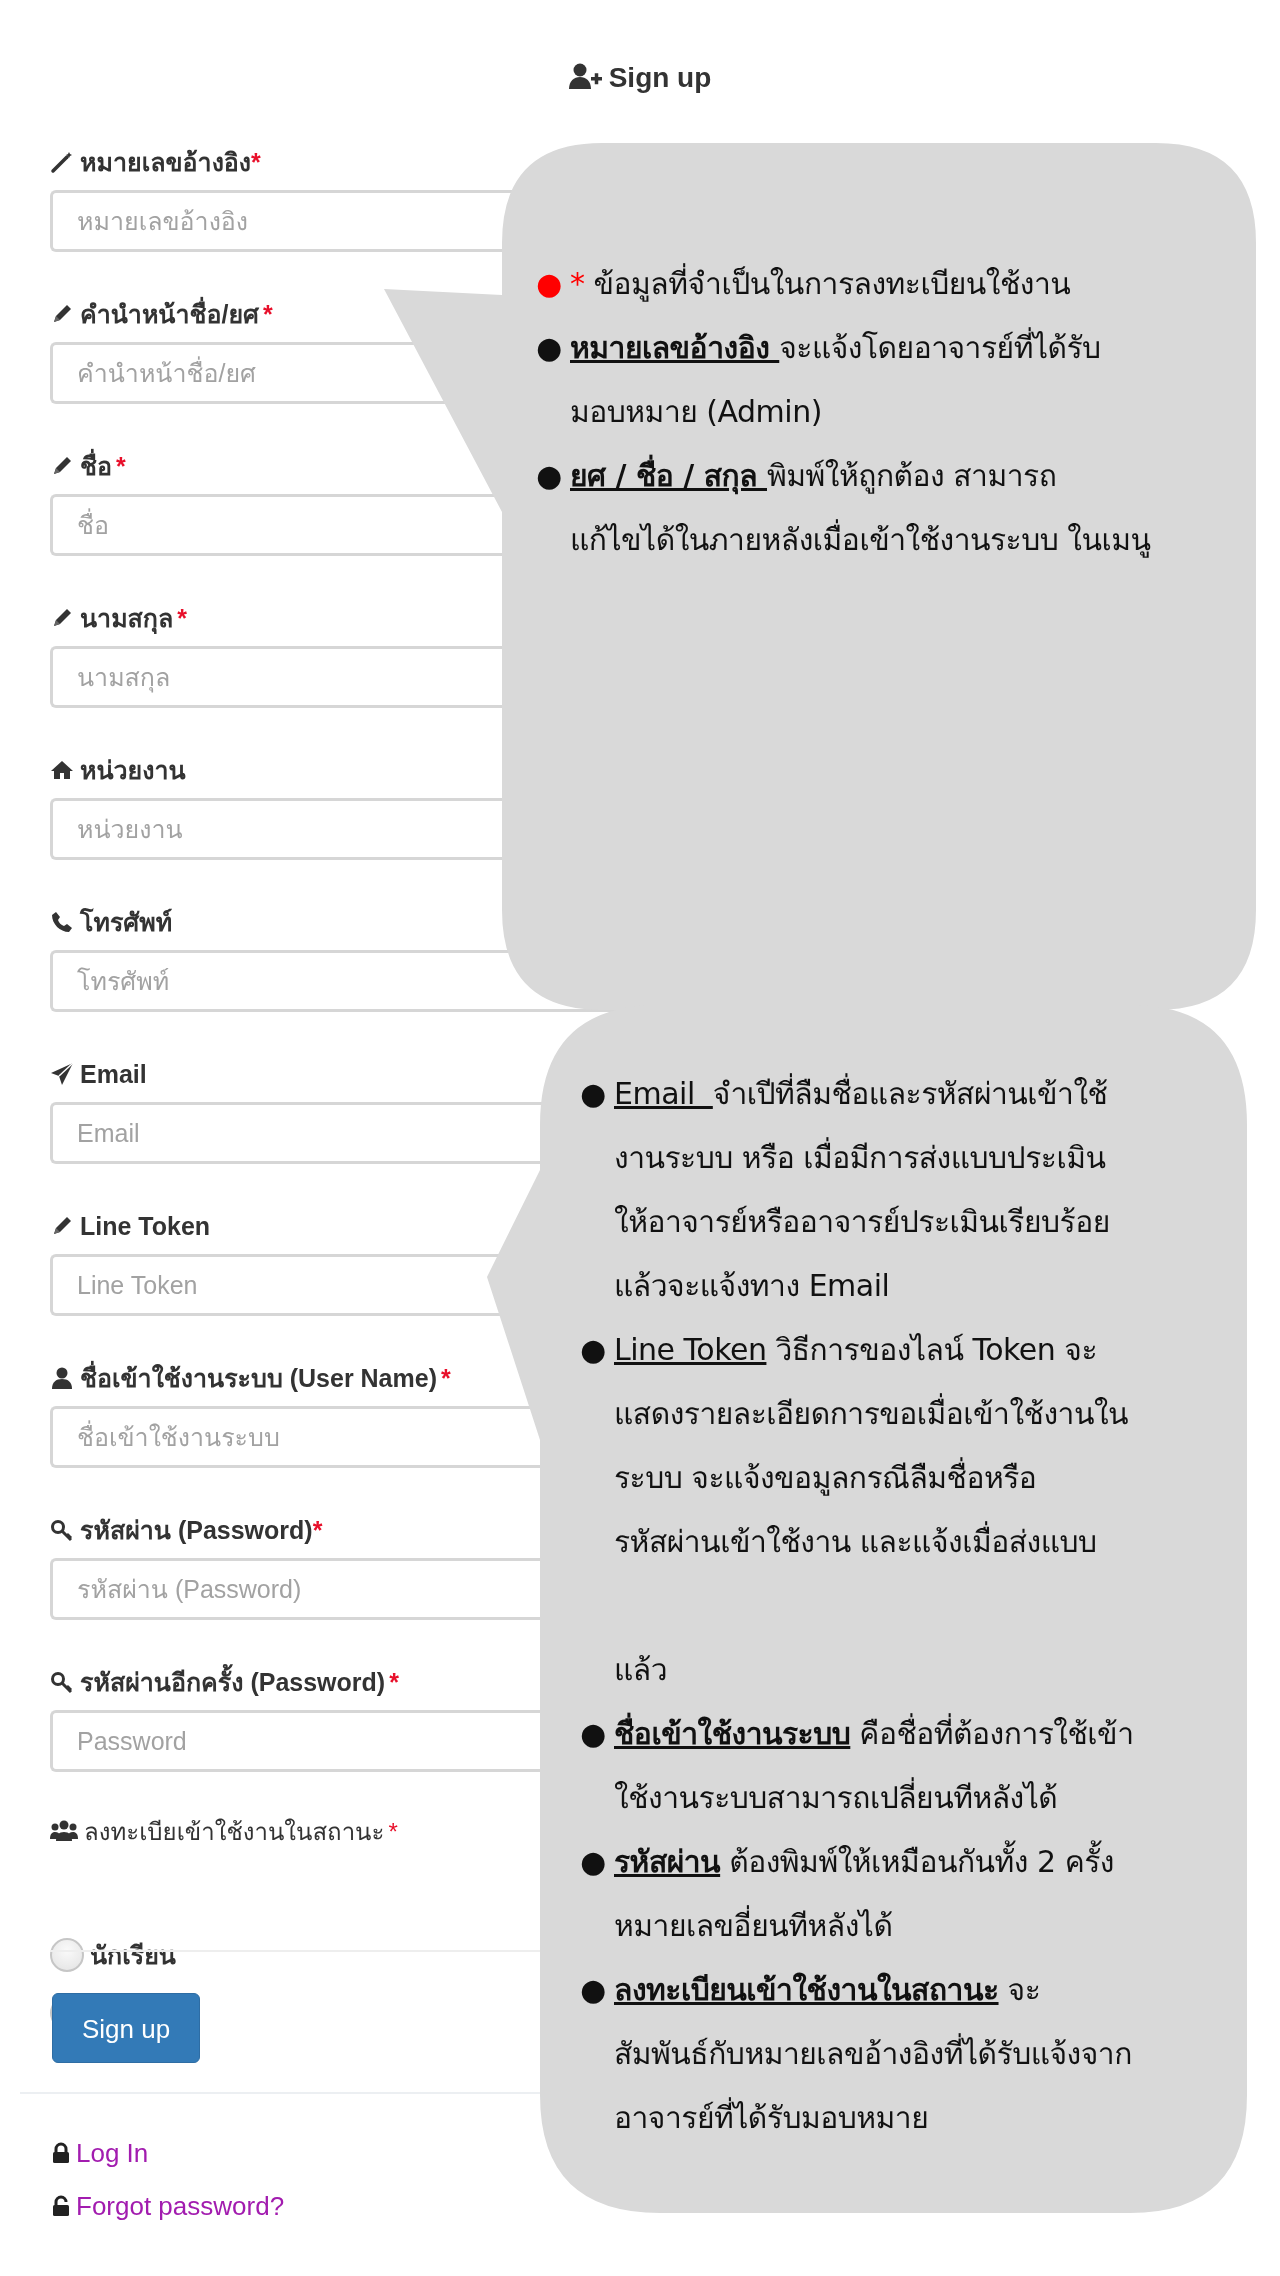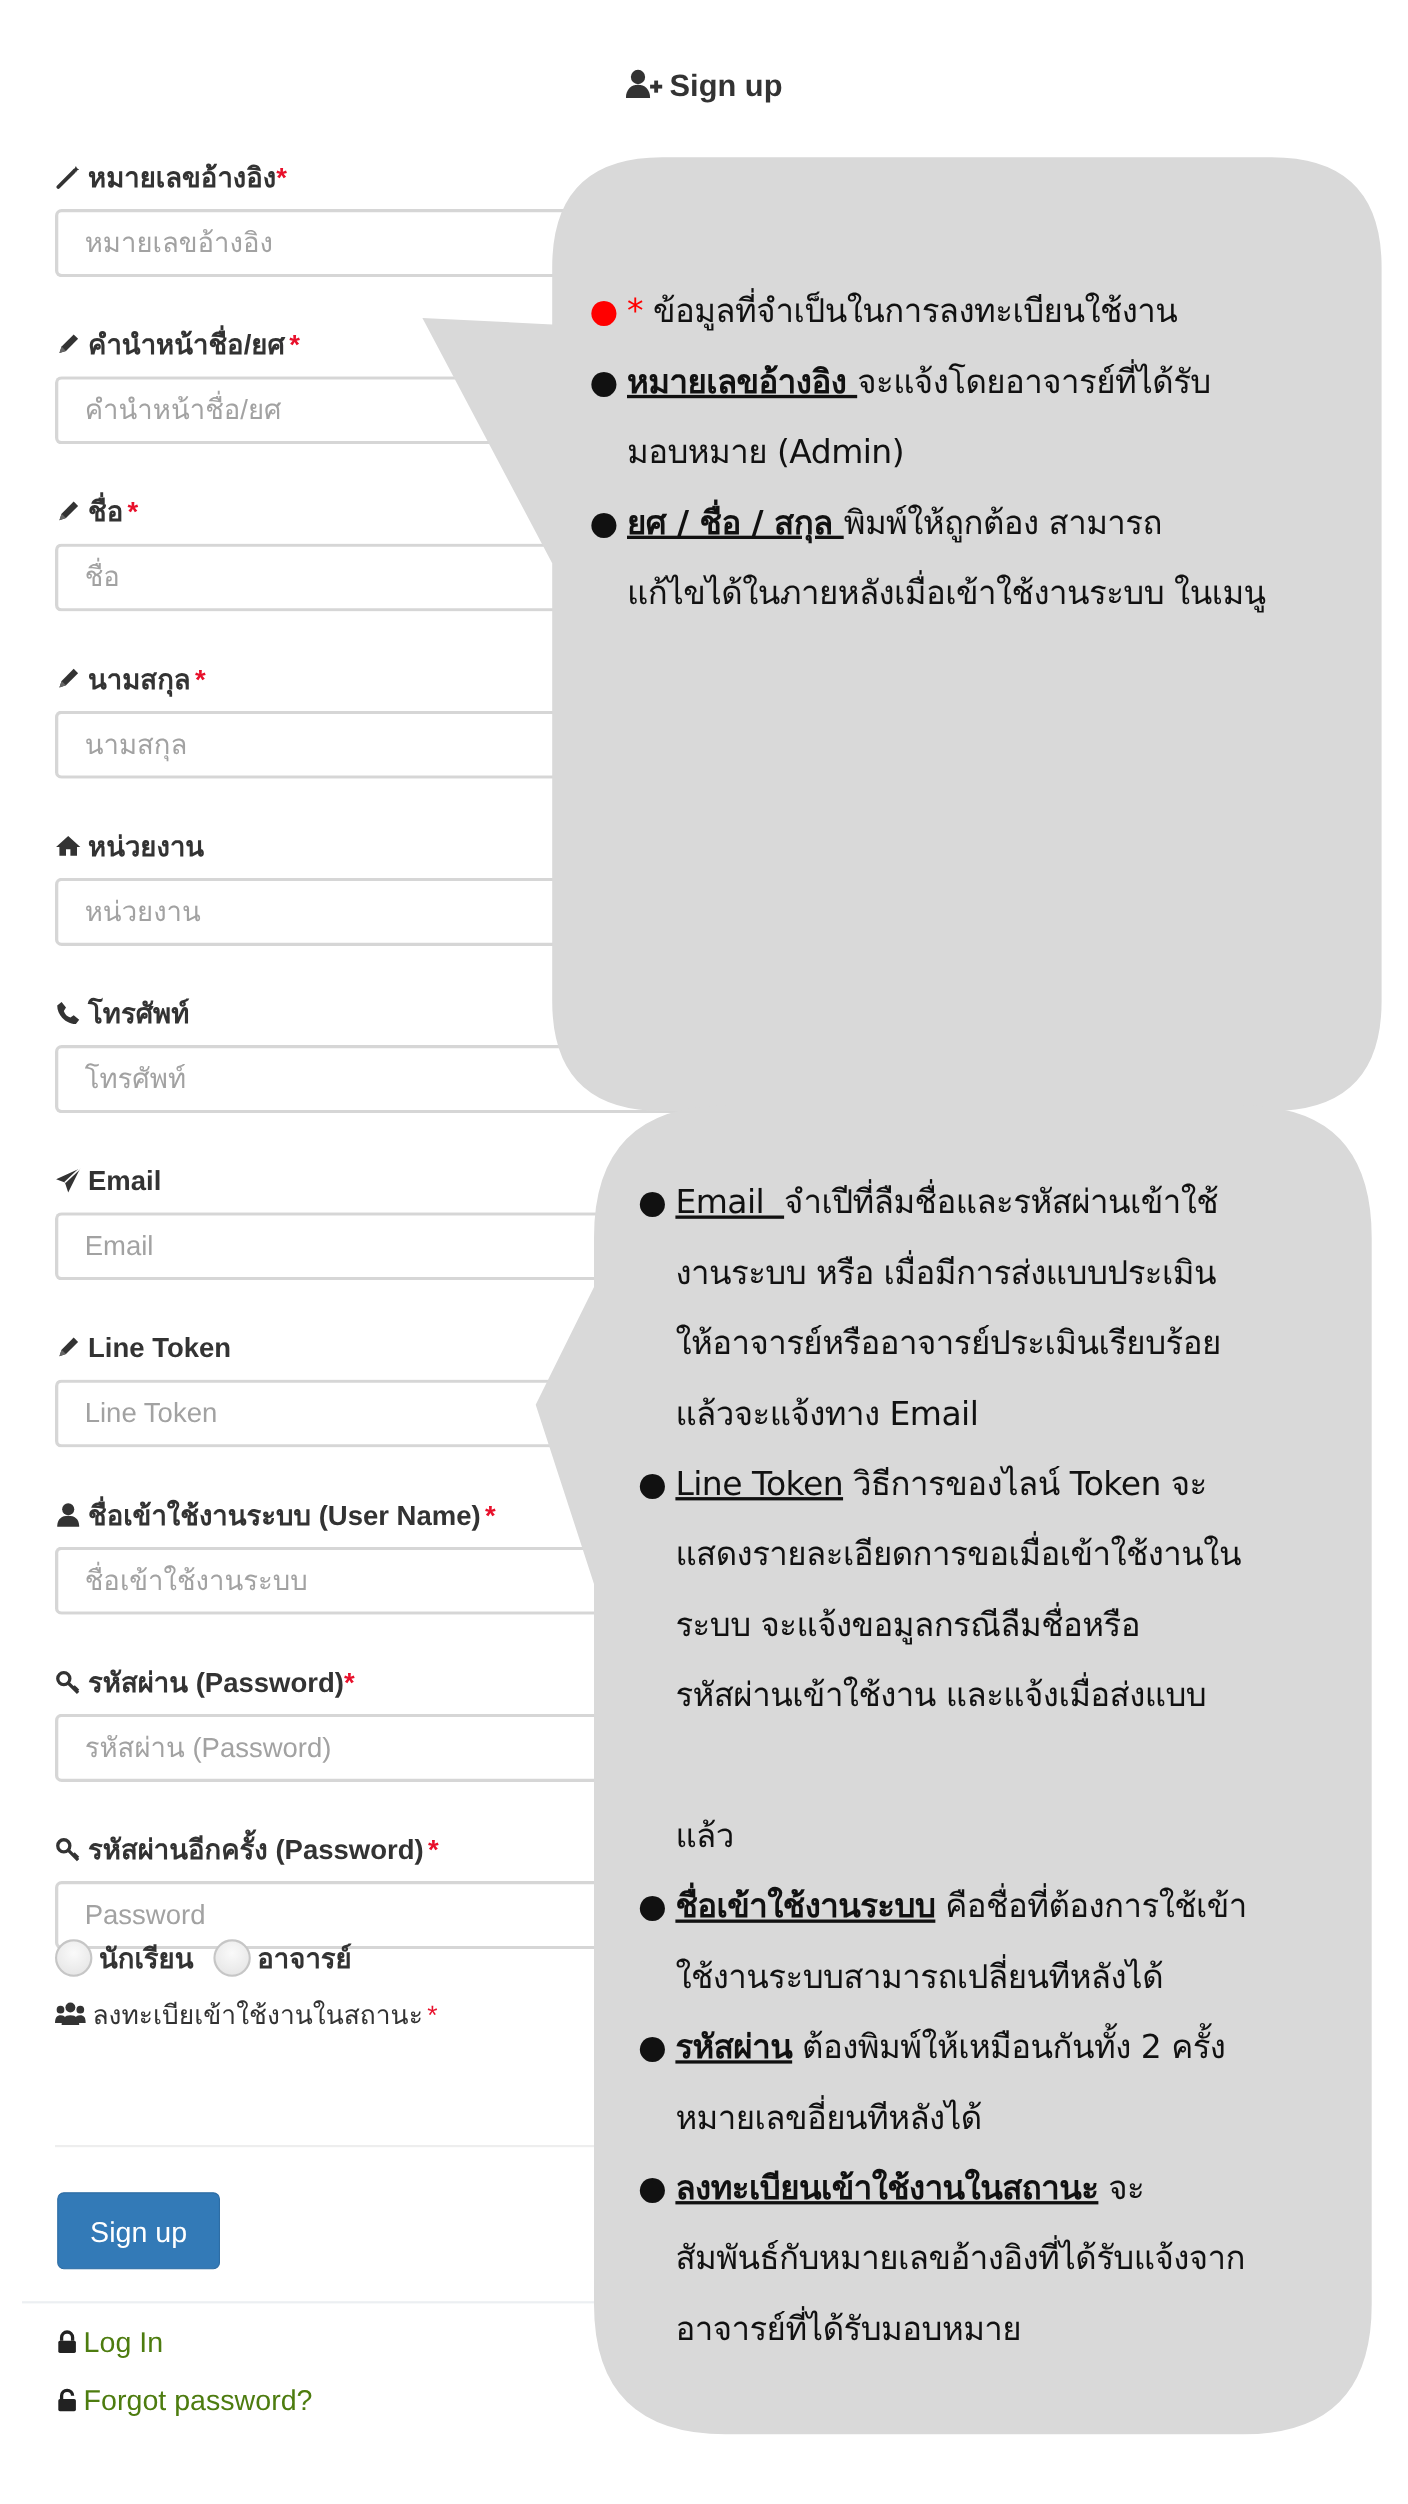--- a/index.html
+++ b/index.html
@@ -22,34 +22,34 @@
   .finput {
     position:absolute; left:0; top:44px; width:720px; height:62px; box-sizing:border-box;
     border:3px solid #d6d6d6; border-right:none; border-radius:6px 0 0 6px; background:#fff;
     font-size:25px; color:#999; padding:0 24px; line-height:56px; font-family:"Liberation Sans", sans-serif;
     outline:none;
   }
   .finput::placeholder { color:#a2a2a2; }
   .clip { position:absolute; left:0; top:0; width:710px; height:2248px; overflow:hidden; }
   .role-label { position:absolute; left:50px; top:1812px; font-size:24px; color:#333; white-space:nowrap; }
   .role-label .ic { display:inline-block; width:28px; height:24px; vertical-align:-3px; margin-right:6px; }
-  .radios { position:absolute; left:50px; top:1760px; height:40px; display:flex; align-items:flex-end; gap:18px; }
+  .radios { position:absolute; left:50px; top:1935px; height:40px; display:flex; align-items:flex-end; gap:18px;flex-direction:column; }
   .radio-opt { display:flex; align-items:center; gap:6px; font-size:25px; font-weight:bold; color:#333; cursor:pointer; }
   .radio-circle {
     width:34px; height:34px; border-radius:50%; box-sizing:border-box;
     border:2px solid #c6c6c6; background:radial-gradient(circle at 50% 35%, #fafafa, #e2e2e2);
   }
   .hr1 { position:absolute; left:50px; width:660px; top:1950px; height:2px; background:#eeeeee; }
   .btn-signup {
     position:absolute; left:52px; top:1993px; width:148px; height:70px; box-sizing:border-box;
     background:#337ab7; border:1px solid #2e6da4; border-radius:6px; color:#fff;
     font-size:26px; line-height:68px; text-align:center; cursor:pointer; font-family:"Liberation Sans", sans-serif;
   }
   .hr2 { position:absolute; left:20px; width:690px; top:2092px; height:2px; background:#eceff2; }
-  .link { position:absolute; left:52px; font-size:26px; color:#4d7c0f; white-space:nowrap; cursor:pointer; }
+  .link { position:absolute; left:52px; font-size:26px; color:#a21caf; white-space:nowrap; cursor:pointer;margin-top:24px; }
   .link .ic { display:inline-block; width:18px; height:22px; vertical-align:-2px; margin-right:6px; }
   
   .bubble { position:absolute; }
   .bubble svg { position:absolute; left:0; top:0; }
   .btext {
     position:absolute; font-family:"DejaVu Sans", sans-serif; font-size:30px; color:#111;
     line-height:64px; letter-spacing:-0.5px;
   }
   .btext .item { position:relative; padding-left:34px; }
   .btext .dot { position:absolute; left:0; top:0; font-size:30px; }

